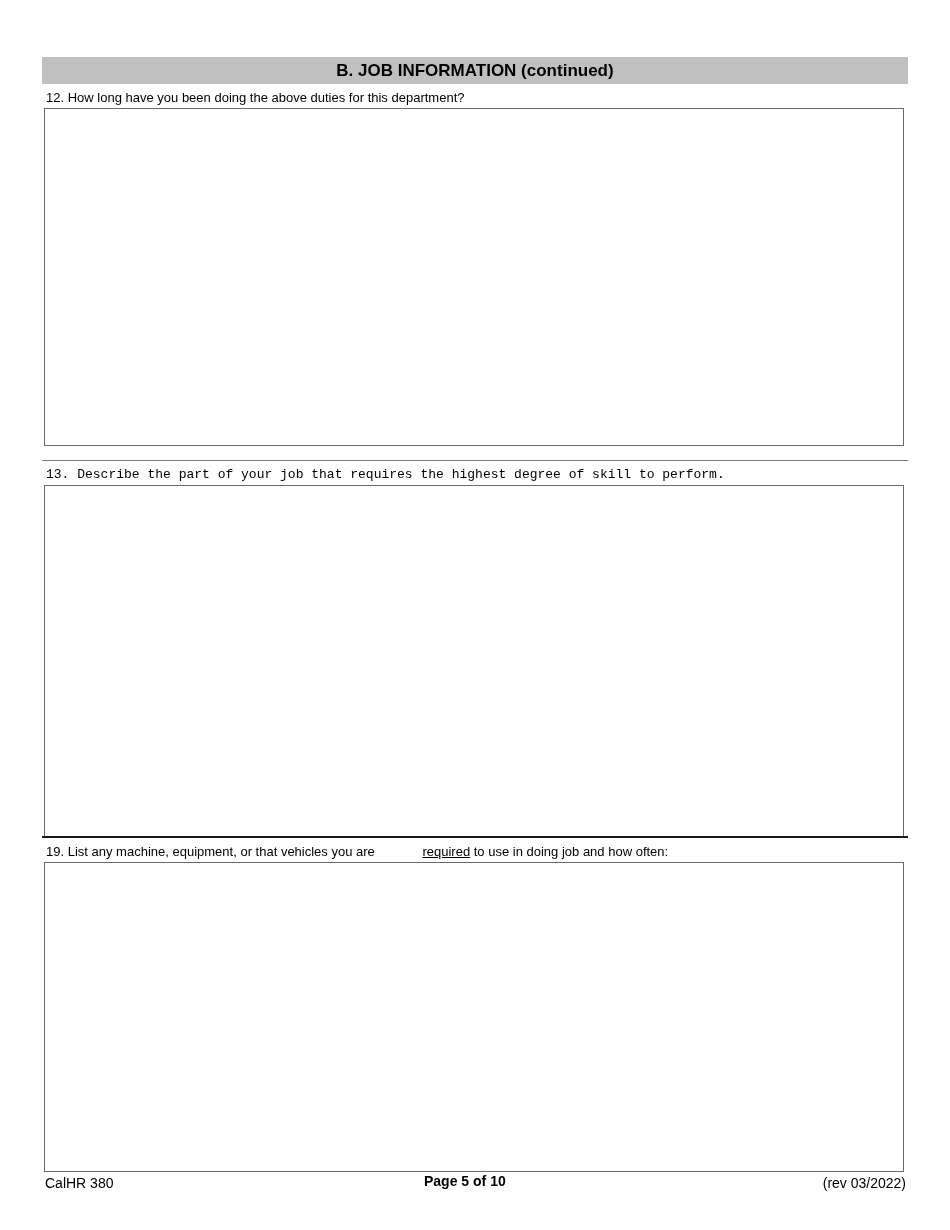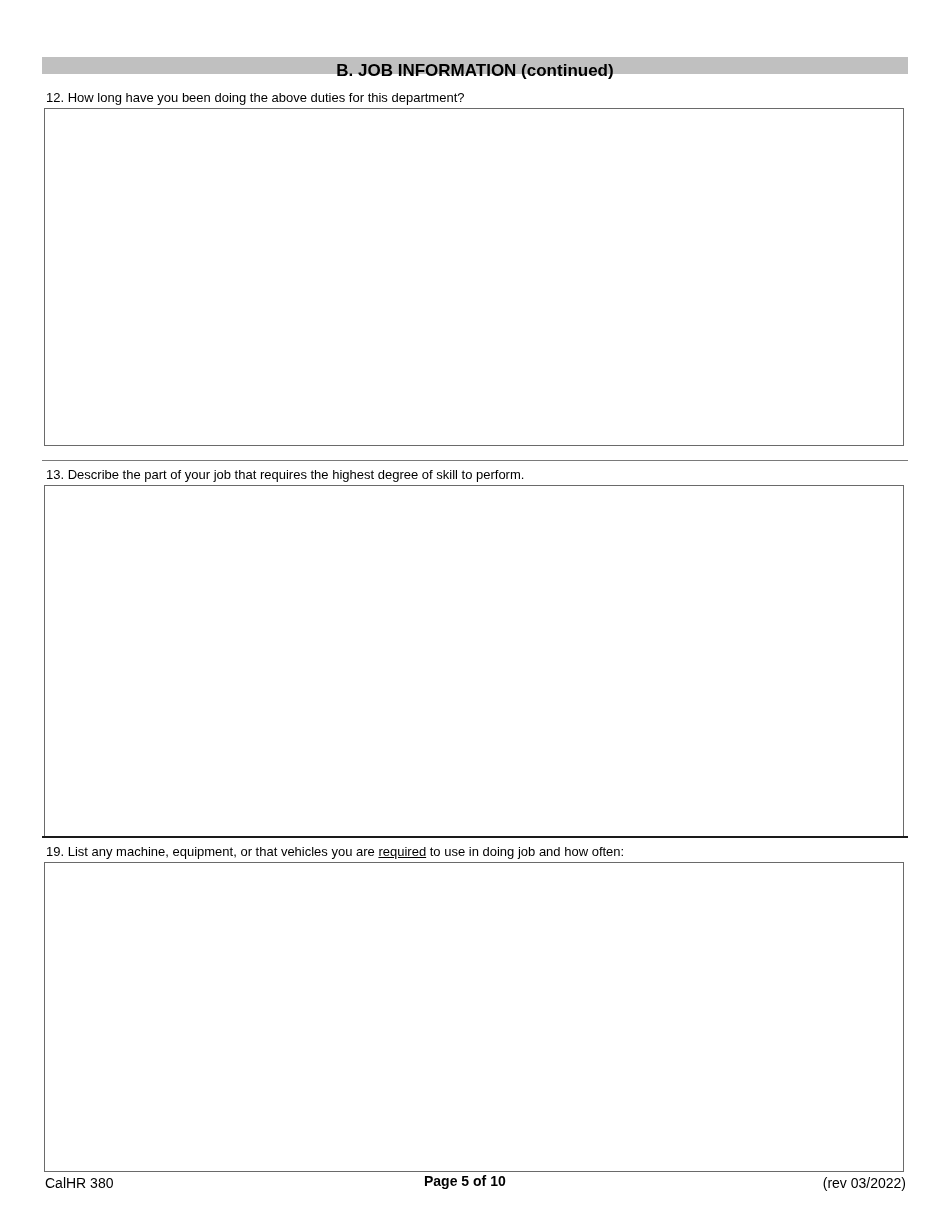--- a/index.html
+++ b/index.html
@@ -13,21 +13,21 @@
       position: relative;
       font-family: "Liberation Sans", sans-serif;
       color: #000000;
       overflow: hidden;
     }
     .section-header {
       position: absolute;
       left: 42px;
       top: 57px;
       width: 866px;
-      height: 17px;
+      height: 27px;
       background: #c0c0c0;
       font-weight: bold;
       font-size: 17px;
       text-align: center;
       line-height: 28px;
     }
     .question {
       position: absolute;
       left: 46px;
       font-size: 13px;
@@ -60,41 +60,42 @@
       width: 866px;
       height: 1px;
       background: #7a7a7a;
     }
     .rule.dark {
       height: 2px;
       background: #1a1a1a;
     }
     .underline {
       text-decoration: underline;
+      margin-left: 44px;
     }
     .footer {
       position: absolute;
       font-size: 14px;
       line-height: 16px;
       white-space: nowrap;
     }
   </style>
 </head>
 <body>
 
 <div class="section-header">B. JOB INFORMATION (continued)</div>
 
 <div class="question" style="top:88px;"><span>12.</span> <span>How long have you been doing the above duties for this department?</span></div>
 <div class="answer-box" style="top:108px; height:338px;">
   <textarea style=""></textarea>
 </div>
 
 <div class="rule" style="top:460px;"></div>
 
-<div class="question" style="top:465px;"><span>13.</span> <span>Describe the part of your job that requires the highest degree of skill to perform.</span></div>
+<div class="question" style="top:465px;font-family:Liberation Mono, monospace;"><span>13.</span> <span>Describe the part of your job that requires the highest degree of skill to perform.</span></div>
 <div class="answer-box" style="top:485px; height:352px;">
   <textarea style=""></textarea>
 </div>
 
 <div class="rule dark" style="top:836px;"></div>
 
 <div class="question" style="top:842px;"><span>19.</span> <span>List any machine, equipment, or that vehicles you are </span><span class="underline">required</span><span> to use in doing job and how often:</span></div>
 <div class="answer-box" style="top:862px; height:310px;">
   <textarea style=""></textarea>
 </div>

